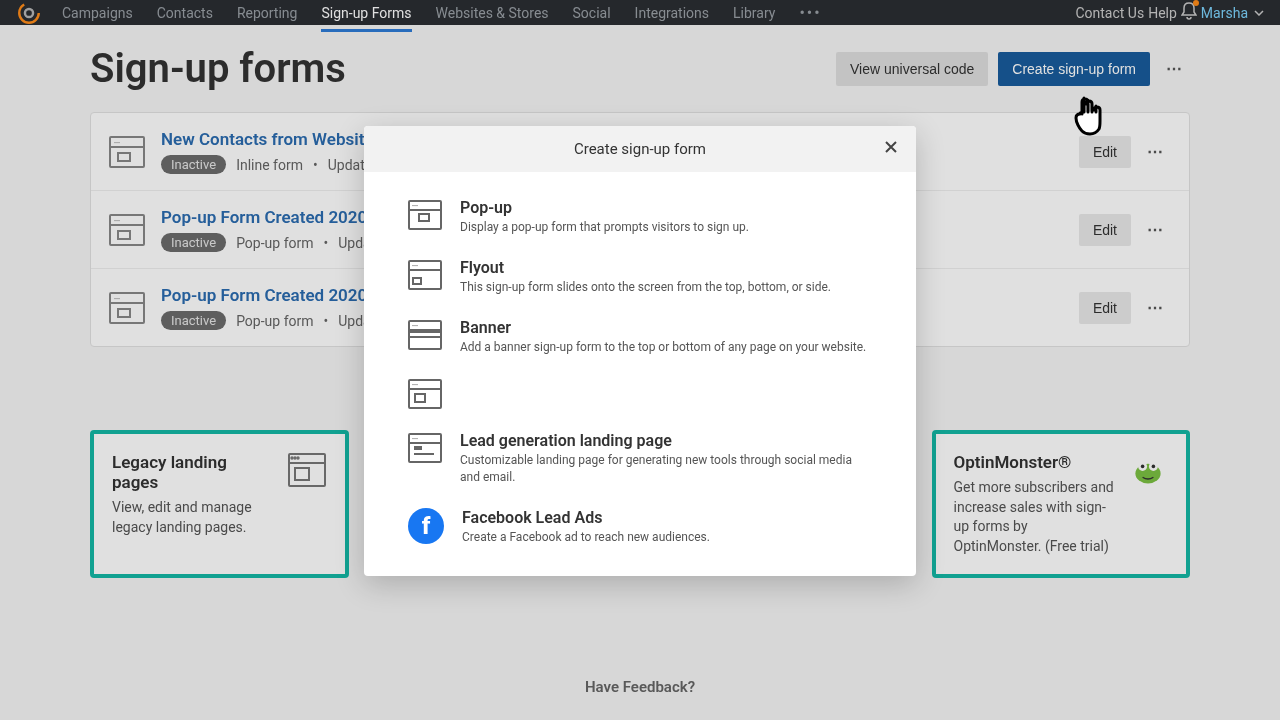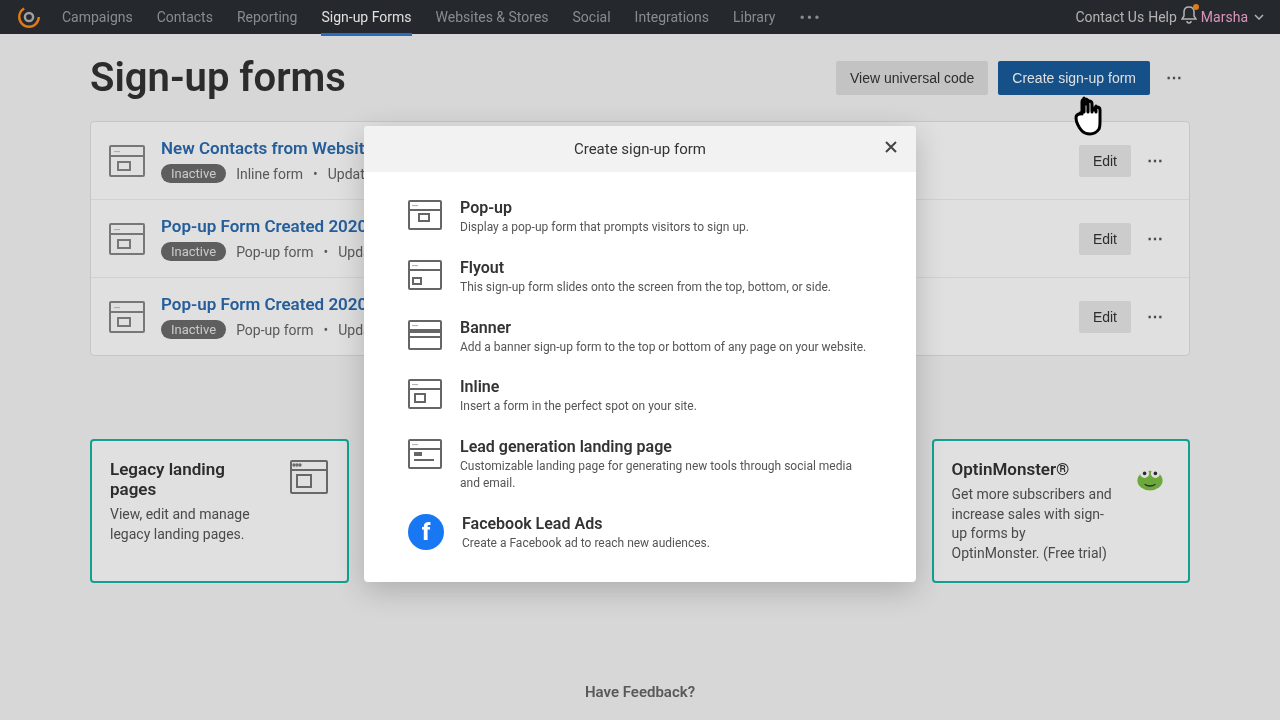--- a/index.html
+++ b/index.html
@@ -1,28 +1,28 @@
 <!DOCTYPE html>
 <html><head>
 <meta charset="utf-8">
 <style>
   * { margin: 0; padding: 0; box-sizing: border-box; }
   body { font-family: -apple-system, BlinkMacSystemFont, "Segoe UI", Roboto, sans-serif; background: #f5f5f5; width: 1280px; height: 720px; overflow: hidden; position: relative; }
   
-  .topnav { background: #2b2e33; height: 34px; display: flex; align-items: center; padding: 12px 16px; gap: 20px; }
+  .topnav { background: #2b2e33; height: 25px; display: flex; align-items: center; padding: 12px 16px; gap: 20px; }
   .logo { width: 26px; height: 26px; flex-shrink: 0; }
   .nav-items { display: flex; gap: 24px; align-items: center; flex: 1; }
   .nav-item { color: #9aa0a6; font-size: 14px; cursor: pointer; padding: 11px 0; }
   .nav-item.active { color: #fff; border-bottom: 3px solid #2e7cd6; padding-bottom: 8px; }
   .nav-more { color: #9aa0a6; font-size: 16px; letter-spacing: 2px; cursor: pointer; }
   .nav-right { display: flex; gap: 4px; align-items: center; margin-left: auto; justify-content: center; }
   .nav-right-item { color: #ccc; font-size: 14px; cursor: pointer; }
   .bell { position: relative; color: #ccc; }
   .bell-dot { position: absolute; top: -2px; right: -2px; width: 6px; height: 6px; background: #ff8c1a; border-radius: 50%; }
-  .user { display: flex; align-items: center; gap: 6px; color: #f9a8d4; font-size: 14px; cursor: pointer; }
+  .user { display: flex; align-items: center; gap: 6px; color: #7dd3fc; font-size: 14px; cursor: pointer; }
   
   .content { padding: 20px 90px; }
   .page-header { display: flex; align-items: center; justify-content: space-between; margin-bottom: 20px; }
   .page-title { font-size: 40px; font-weight: 600; color: #333; }
   .header-actions { display: flex; gap: 10px; align-items: center; }
   .btn-secondary { background: #dfdfdf; border: none; padding: 9px 14px; font-size: 14px; color: #333; cursor: pointer; border-radius: 2px; }
   .btn-primary { background: #185c9c; border: none; padding: 9px 14px; font-size: 14px; color: #fff; cursor: pointer; border-radius: 2px; }
   .more-dots { color: #555; cursor: pointer; padding: 6px; letter-spacing: 2px; font-weight: bold; }
   
   .forms-list { border: 1px solid #e2e2e2; border-radius: 4px; background: #fff; }
@@ -35,21 +35,21 @@
   .form-info { flex: 1; }
   .form-title { color: #2b6cb0; font-size: 17px; font-weight: 600; margin-bottom: 6px; cursor: pointer; }
   .form-meta { display: flex; align-items: center; gap: 10px; font-size: 14px; color: #666; }
   .badge-inactive { background: #6b6b6b; color: #e5e5e5; padding: 2px 10px; border-radius: 10px; font-size: 13px; }
   .row-actions { display: flex; gap: 10px; align-items: center; }
   .btn-edit { background: #e9e9e9; border: none; padding: 8px 14px; font-size: 14px; color: #333; cursor: pointer; border-radius: 2px; }
   
   .more-tools-header { font-size: 28px; font-weight: 600; color: #333; margin: 36px 0 14px; display: flex; justify-content: center; align-items: center; }
   .marketplace-link { font-size: 14px; color: #2b6cb0; cursor: pointer; font-weight: 400; display: flex; align-items: center; gap: 4px; }
   .tool-cards { display: flex; gap: 22px; }
-  .tool-card { border: 2px solid #14b8a6; border-radius: 4px; padding: 18px; flex: 1; display: flex; gap: 14px; background: #fff; justify-content: flex-end; }
+  .tool-card { border: 4px solid #14b8a6; border-radius: 4px; padding: 18px; flex: 1; display: flex; gap: 14px; background: #fff; justify-content: flex-end; }
   .tool-text { flex: 1; }
   .tool-title { font-size: 17px; font-weight: 600; color: #333; margin-bottom: 6px; }
   .tool-desc { font-size: 14px; color: #555; line-height: 1.4; }
   .tool-ic { width: 40px; height: 36px; flex-shrink: 0; }
   
   .feedback { text-align: center; margin-top: 100px; font-size: 15px; color: #666; font-weight: 600; }
   
   .overlay { position: absolute; inset: 0; background: rgba(0,0,0,0.12); display: flex; align-items: flex-start; justify-content: center; }
   .modal { background: #fff; width: 552px; margin-top: 126px; border-radius: 4px; box-shadow: 0 8px 30px rgba(0,0,0,0.2); }
   .modal-header { background: #f2f2f2; padding: 14px 20px; display: flex; justify-content: center; align-items: center; position: relative; border-radius: 4px 4px 0 0; }
@@ -254,24 +254,20 @@
         <div class="opt-text">
           <div class="opt-title">Banner</div>
           <div class="opt-desc">Add a banner sign-up form to the top or bottom of any page on your website.</div>
         </div>
       </div>
       <div class="option">
         <div class="opt-icon">
             <span class="dots">•••</span>
             <span class="sq" style="top:12px;left:4px;width:12px;height:10px;"></span>
           </div>
-        <div class="opt-text">
-          <div class="opt-title">Inline</div>
-          <div class="opt-desc">Insert a form in the perfect spot on your site.</div>
-        </div>
       </div>
       <div class="option">
         <div class="opt-icon">
             <span class="dots">•••</span>
             <span class="sq" style="top:11px;left:4px;width:8px;height:4px;"></span>
             <span class="sq" style="top:18px;left:4px;width:20px;height:3px;border:none;border-top:2px solid #666;"></span>
           </div>
         <div class="opt-text">
           <div class="opt-title">Lead generation landing page</div>
           <div class="opt-desc">Customizable landing page for generating new tools through social media and email.</div>

